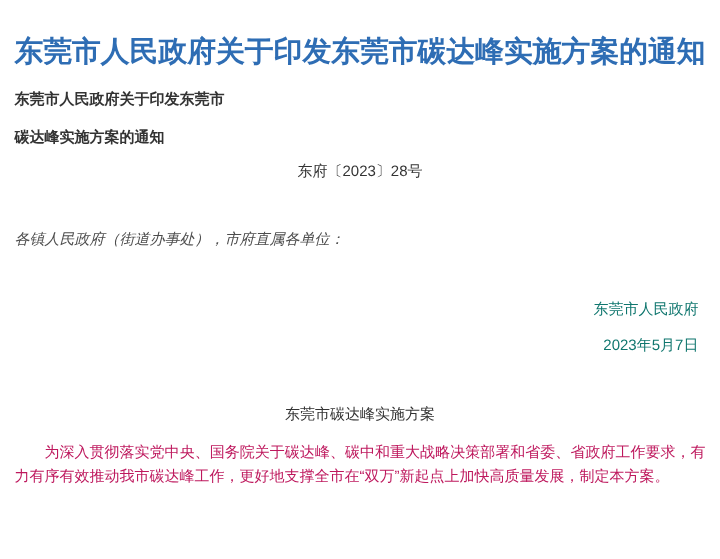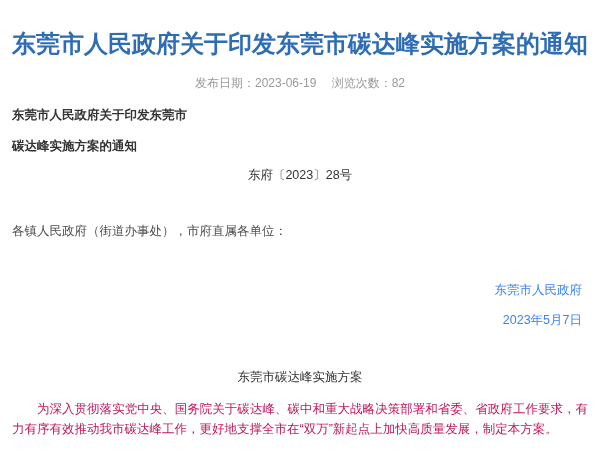--- a/index.html
+++ b/index.html
@@ -54,32 +54,32 @@
     text-align: center;
     font-weight: normal;
     color: #333333;
   }
   .body-text {
     margin: 0;
     font-size: 12.5px;
     line-height: 17px;
     color: #4d4d4d;
   }
-  .salutation { margin-top: 40px; }
+  .salutation { margin-top: 40px; font-style: italic; }
   .main-para  { margin-top: 13px; text-indent: 2em; }
   .signature-block {
     margin-top: 42px;
     text-align: right;
     padding-right: 6px;
   }
   .signature-name, .signature-date {
     margin: 0;
     font-size: 12.5px;
     line-height: 17px;
-    color: #3b82f6;
+    color: #0f766e;
   }
   .signature-date { margin-top: 13px; }
   .section-heading {
     margin: 40px 0 0 0;
     font-size: 12.5px;
     line-height: 16px;
     text-align: center;
     font-weight: normal;
     color: #333333;
   }
@@ -92,24 +92,20 @@
     text-align: justify;
   }
 </style>
 </head>
 <body>
 
 <div class="page">
 
   <h1 class="article-title">东莞市人民政府关于印发东莞市碳达峰实施方案的通知</h1>
 
-  <p class="meta-line">
-    <span>发布日期：</span><span>2023-06-19</span>
-    <span class="views-label">浏览次数：</span><span>82</span>
-  </p>
 
   <p class="doc-heading line1">东莞市人民政府关于印发东莞市</p>
 
   <p class="doc-heading line2">碳达峰实施方案的通知</p>
 
   <p class="doc-number">东府〔2023〕28号</p>
 
   <p class="body-text salutation">各镇人民政府（街道办事处），市府直属各单位：</p>
 
 

